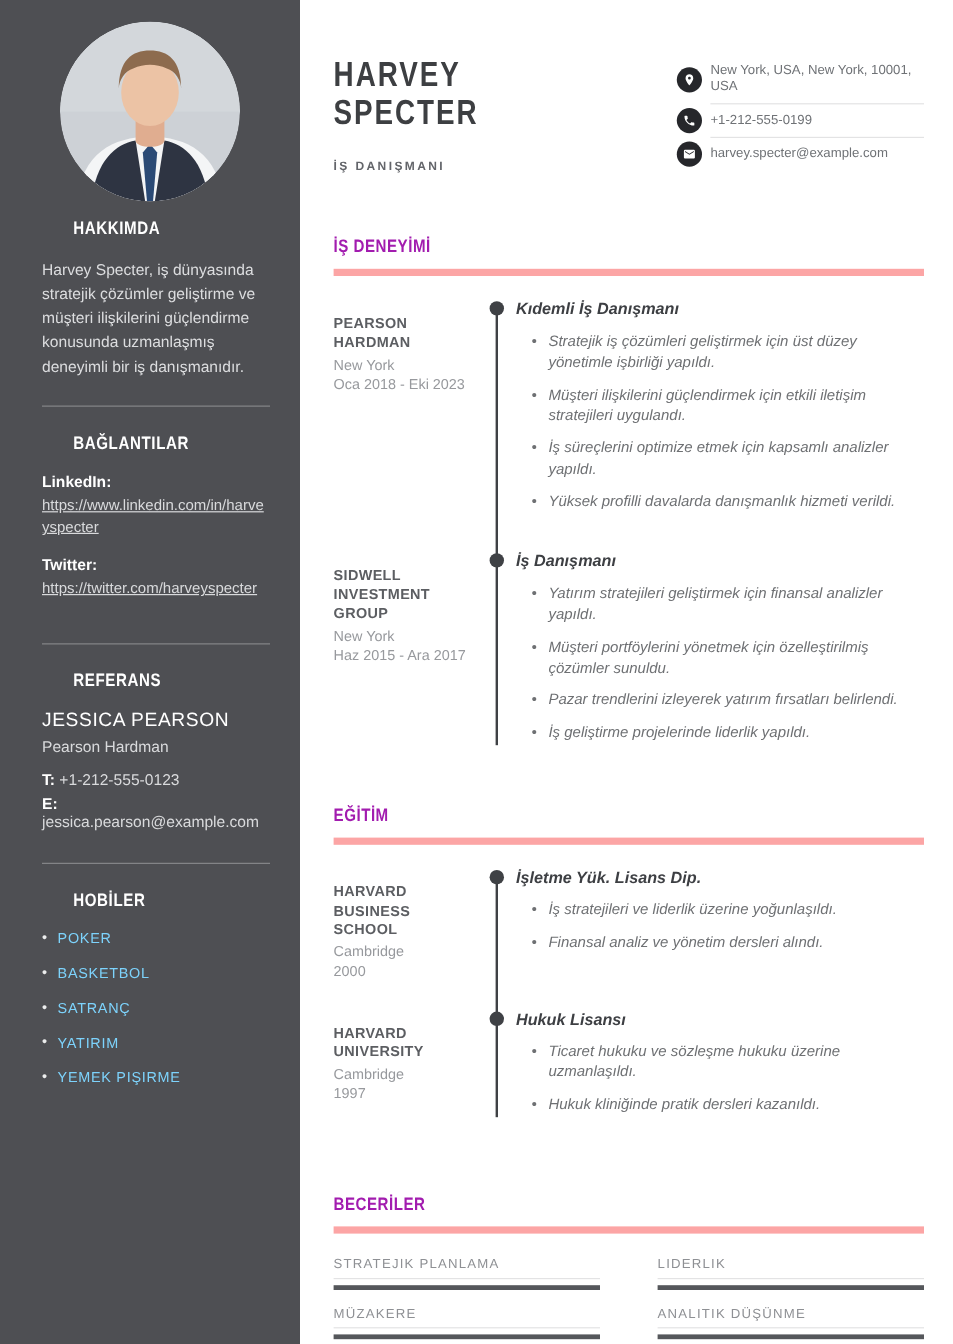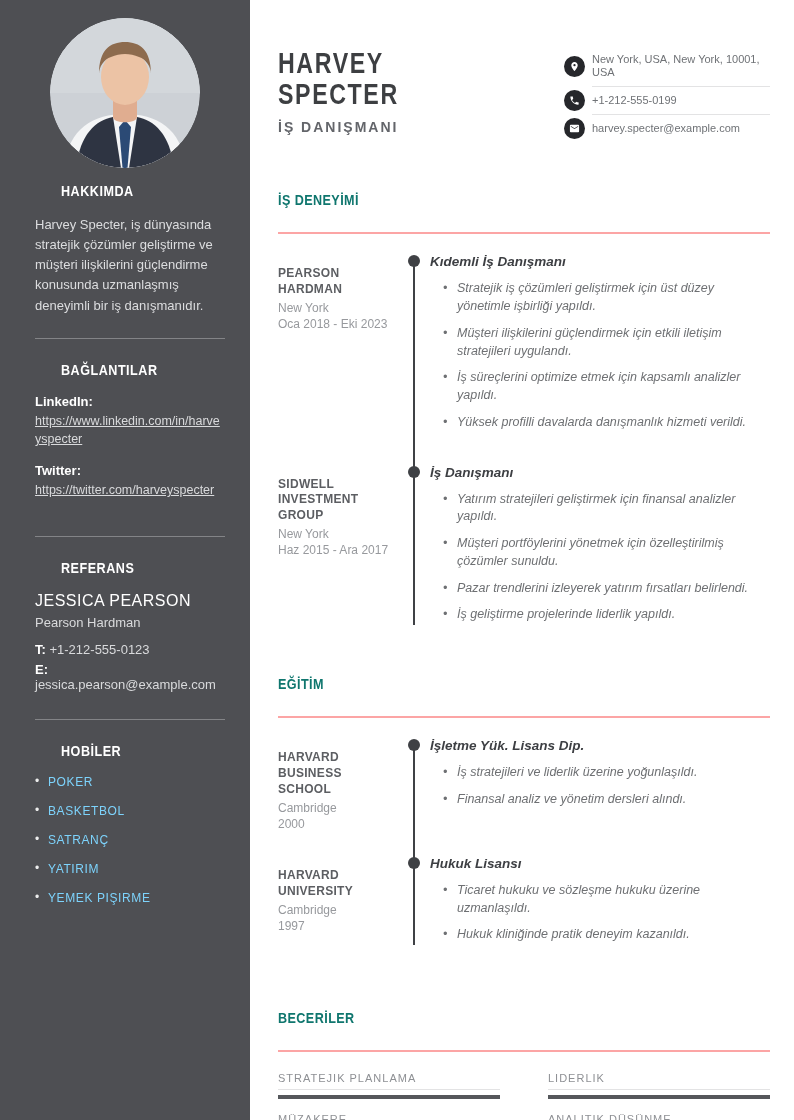--- a/index.html
+++ b/index.html
@@ -25,34 +25,34 @@
   .ref-line .lab { font-weight:bold; color:#ffffff; }
   .hobby-list { list-style:none; margin-top:4px; }
   .hobby-list li { position:relative; padding-left:13px; margin-bottom:15px; font-size:12px; letter-spacing:0.6px; color:#7dd3fc; }
   .hobby-list li::before { content:"•"; position:absolute; left:0; top:-1px; color:#eceded; }
 
   
   .main { margin-left:250px; padding:48px 24px 0 28px; }
   .head-row { display:flex; }
   .name-block { flex:1; }
   .name-line { font-size:29px; line-height:31px; font-weight:bold; letter-spacing:2px; color:#3d3f42; }
-  .job-title { margin-top:9px; font-size:14px; font-weight:bold; letter-spacing:2px; color:#63656a; }
+  .job-title { margin-top:24px; font-size:10px; font-weight:bold; letter-spacing:2px; color:#63656a; }
   .contact-block { width:206px; flex:none; padding-top:2px; }
   .c-row { display:flex; align-items:center; min-height:21px; }
   .c-icon { width:21px; height:21px; border-radius:50%; background:#26272b; flex:none; display:flex; align-items:center; justify-content:center; margin-right:7px; }
   .c-icon svg { width:11px; height:11px; fill:#ffffff; }
   .c-text { flex:1; font-size:11px; color:#6f7276; line-height:1.2; padding:3px 0; }
   .c-row.lined .c-text { border-bottom:1px solid #e3e3e4; padding-bottom:7px; margin-bottom:-4px; }
   .c-row + .c-row { margin-top:7px; }
 
   .sec { }
   .sec-exp { margin-top:52px; }
   .sec-edu { margin-top:42px; }
   .sec-skills { margin-top:56px; }
-  .sec-h { font-size:15px; font-weight:bold; color:#0f766e; letter-spacing:0.5px; border-bottom:2px solid #fca5a5; padding-bottom:24px; margin-bottom:20px; }
+  .sec-h { font-size:15px; font-weight:bold; color:#a21caf; letter-spacing:0.5px; border-bottom:6px solid #fca5a5; padding-bottom:10px; margin-bottom:20px; }
 
   .timeline { position:relative; }
   .timeline::before { content:""; position:absolute; left:135px; top:6px; bottom:8px; width:2px; background:#3f4145; }
   .entry { display:flex; margin-bottom:24px; }
   .entry:last-child { margin-bottom:0; }
   .entry-left { width:136px; flex:none; padding-right:10px;margin-top:12px; }
   .company { font-size:12px; font-weight:bold; color:#5c5e62; letter-spacing:0.3px; white-space:pre-line; line-height:1.32; margin-bottom:2px; }
   .muted { font-size:12px; color:#97999d; line-height:1.35; }
   .entry-right { flex:1; padding-left:16px; position:relative;font-style:italic; }
   .entry-right::before { content:""; position:absolute; left:-6px; top:1px; width:12px; height:12px; border-radius:50%; background:#3f4145; }
@@ -237,21 +237,21 @@
           <div class="entry-left">
             <div class="company">HARVARD
 UNIVERSITY</div>
             <div class="muted">Cambridge</div>
             <div class="muted">1997</div>
           </div>
           <div class="entry-right">
             <h3 class="entry-title">Hukuk Lisansı</h3>
             <ul class="b-list">
               <li>Ticaret hukuku ve sözleşme hukuku üzerine uzmanlaşıldı.</li>
-              <li>Hukuk kliniğinde pratik deneyim kazanıldı.</li>
+              <li>Hukuk kliniğinde pratik dersleri kazanıldı.</li>
             </ul>
           </div>
         </div>
       </div>
     </section>
 
     <section class="sec sec-skills">
       <h2 class="sec-h"><span class="cond">BECERİLER</span></h2>
       <div class="two-col">
         <div>

